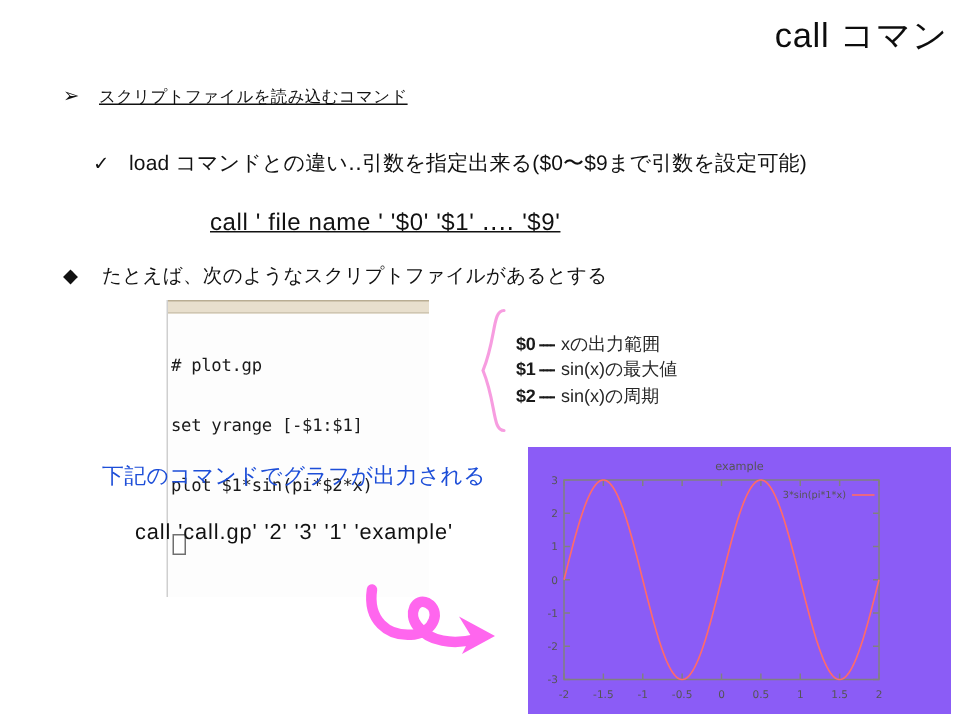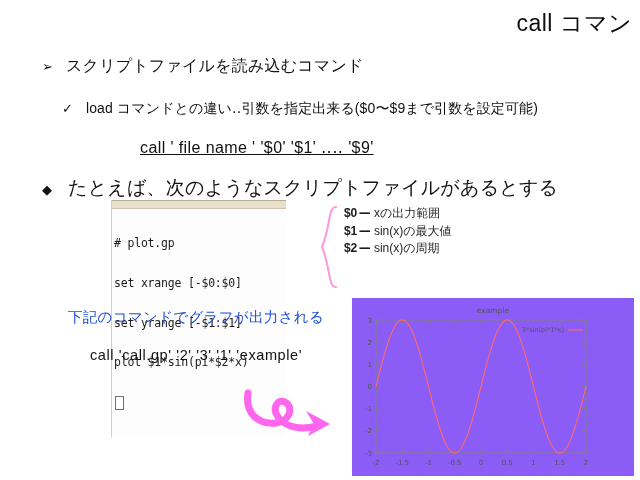--- a/index.html
+++ b/index.html
@@ -42,40 +42,40 @@
     text-align: left;
     color: #111;
   }
   .bullet-text {
     display: inline-block;
     color: #111;
   }
 
   #bullet-l1 { top: 56px; left: 42px; font-size: 14.5px; }
   #bullet-l1 .bullet-mark { width: 24px; font-size: 13px; }
-  #bullet-l1 .bullet-text { font-size: 16px; letter-spacing: 0.2px; }
+  #bullet-l1 .bullet-text { font-size: 11px; letter-spacing: 0.2px; text-decoration: underline; }
 
   #bullet-l2 { top: 100px; left: 62px; font-size: 14px; }
   #bullet-l2 .bullet-mark { width: 24px; font-size: 13px; }
   #bullet-l2 .bullet-text { font-size: 14px; letter-spacing: 0.1px; }
 
   #syntax-line {
     position: absolute;
     top: 138px;
     left: 140px;
     font-size: 16px;
     letter-spacing: 0.4px;
     white-space: nowrap;
     color: #111;
     text-decoration: underline;
   }
 
   #bullet-l3 { top: 175px; left: 42px; }
   #bullet-l3 .bullet-mark { width: 26px; font-size: 13px; }
-  #bullet-l3 .bullet-text { font-size: 19px; letter-spacing: 0.2px; }
+  #bullet-l3 .bullet-text { font-size: 13px; letter-spacing: 0.2px; }
 
   
   #code-block {
     position: absolute;
     top: 200px;
     left: 111px;
     width: 174px;
     background: #fdfdfd;
     border-left: 1px solid #cfcfcf;
   }
@@ -104,21 +104,21 @@
     vertical-align: -2px;
     margin-left: 1px;
   }
 
   
   #param-legend {
     position: absolute;
     top: 205px;
     left: 318px;
     display: flex;
-    align-items: flex-start;
+    align-items: center;
   }
   #legend-brace {
     width: 22px;
     height: 84px;
     flex: 0 0 auto;
   }
   #legend-rows {
     margin-left: 4px;
     white-space: nowrap;
   }
@@ -214,21 +214,20 @@
 
 <div class="bullet-row" id="bullet-l3">
   <span class="bullet-mark">◆</span>
   <span class="bullet-text">たとえば、次のようなスクリプトファイルがあるとする</span>
 </div>
 
 <div id="code-block">
   <div id="code-titlebar"></div>
   <div id="code-body">
     <span class="code-line"># plot.gp</span>
-    <span class="code-line">set xrange [-$0:$0]</span>
     <span class="code-line">set yrange [-$1:$1]</span>
     <span class="code-line">plot $1*sin(pi*$2*x)</span>
     <span class="code-line"><span id="code-cursor"></span></span>
   </div>
 </div>
 
 <div id="param-legend">
   <svg id="legend-brace" viewBox="0 0 22 84">
     <path d="M18 2 C10 2 13 20 4 42 C13 64 10 82 18 82" stroke="#f79de0" stroke-width="2.1" fill="none" stroke-linecap="round"></path>
   </svg>

